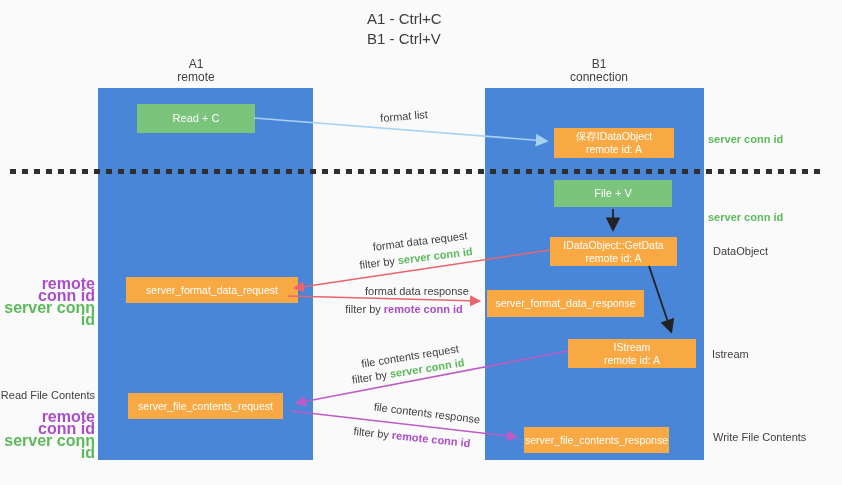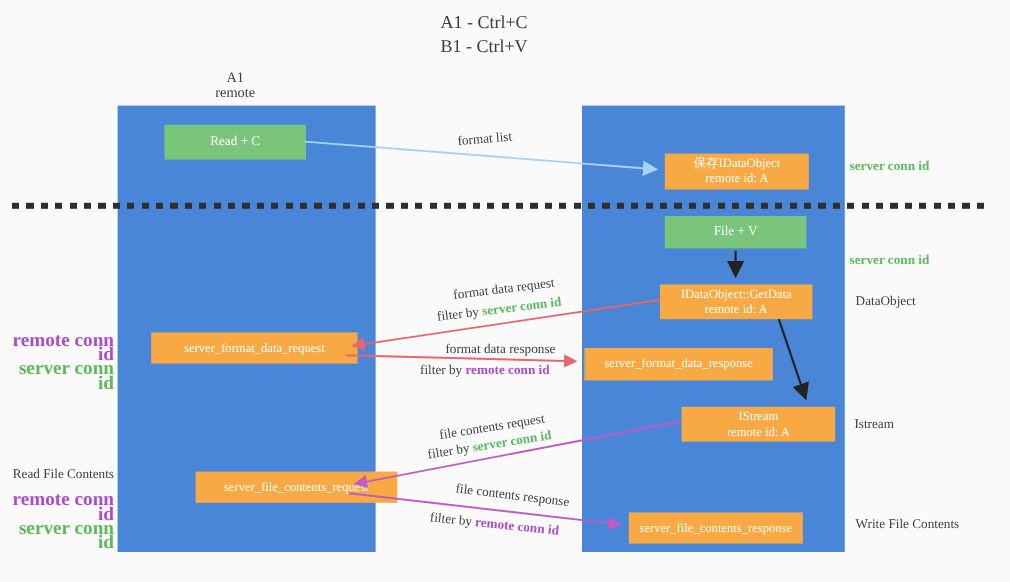--- a/index.html
+++ b/index.html
@@ -1,18 +1,18 @@
 <!DOCTYPE html>
 <html><head>
 <meta charset="utf-8">
 <style>
   html,body{margin:0;padding:0;background:#fafafa;}
   .canvas{
     position:relative;width:842px;height:485px;background:#fafafa;
-    font-family:Liberation Serif, serif;color:#3f3f3f;overflow:hidden;
+    font-family:Liberation Sans, sans-serif;color:#3f3f3f;overflow:hidden;
   }
   .lane{position:absolute;background:#4a86d8;z-index:1;}
   #lane-a1{left:98px;top:88px;width:215px;height:372px;}
   #lane-b1{left:485px;top:88px;width:219px;height:372px;}
 
   .title-block{position:absolute;left:367px;top:9px;font-size:15px;line-height:20px;color:#3c3c3c;z-index:5;}
   .lane-header{position:absolute;width:110px;text-align:center;font-size:12px;line-height:13px;color:#3f3f3f;z-index:5;}
   #header-a1{left:141px;top:58px;}
   #header-b1{left:544px;top:58px;}
 
@@ -27,21 +27,21 @@
   }
   .green{background:#7ac47c;font-size:11px;}
   .orange{background:#f8a944;font-size:10.5px;}
   #box-ctrl-c{left:137px;top:104px;width:118px;height:29px;}
   #box-ctrl-v{left:554px;top:180px;width:118px;height:27px;}
   #box-save{left:554px;top:128px;width:120px;height:30px;}
   #box-getdata{left:550px;top:237px;width:127px;height:29px;}
   #box-istream{left:568px;top:339px;width:128px;height:29px;}
   #box-format-req{left:126px;top:277px;width:172px;height:26px;}
   #box-format-resp{left:487px;top:290px;width:157px;height:27px;}
-  #box-file-req{left:128px;top:393px;width:168px;height:26px;margin-left:35px;}
+  #box-file-req{left:128px;top:393px;width:155px;height:26px;}
   #box-file-resp{left:524px;top:427px;width:145px;height:26px;}
 
   .arrows{position:absolute;left:0;top:0;z-index:5;pointer-events:none;}
 
   .arrow-label{
     position:absolute;font-size:11px;color:#3f3f3f;white-space:nowrap;z-index:6;
     transform:translate(-50%,-50%) rotate(var(--r,0deg));
   }
   .key-green{color:#5cba5c;font-weight:bold;}
   .key-purple{color:#ab4dc9;font-weight:bold;}
@@ -75,20 +75,24 @@
 <div class="canvas">
 
   <div class="title-block">
     <div>A1 - Ctrl+C</div>
     <div>B1 - Ctrl+V</div>
   </div>
 
   <div class="lane-header" id="header-a1">
     <div>A1</div>
     <div>remote</div>
+  </div>
+  <div class="lane-header" id="header-b1">
+    <div>B1</div>
+    <div>connection</div>
   </div>
 
   <div class="lane" id="lane-a1"></div>
   <div class="lane" id="lane-b1"></div>
 
   <div class="separator"></div>
 
   <div class="nodebox green" id="box-ctrl-c">
     <span>Read + C</span>
   </div>

